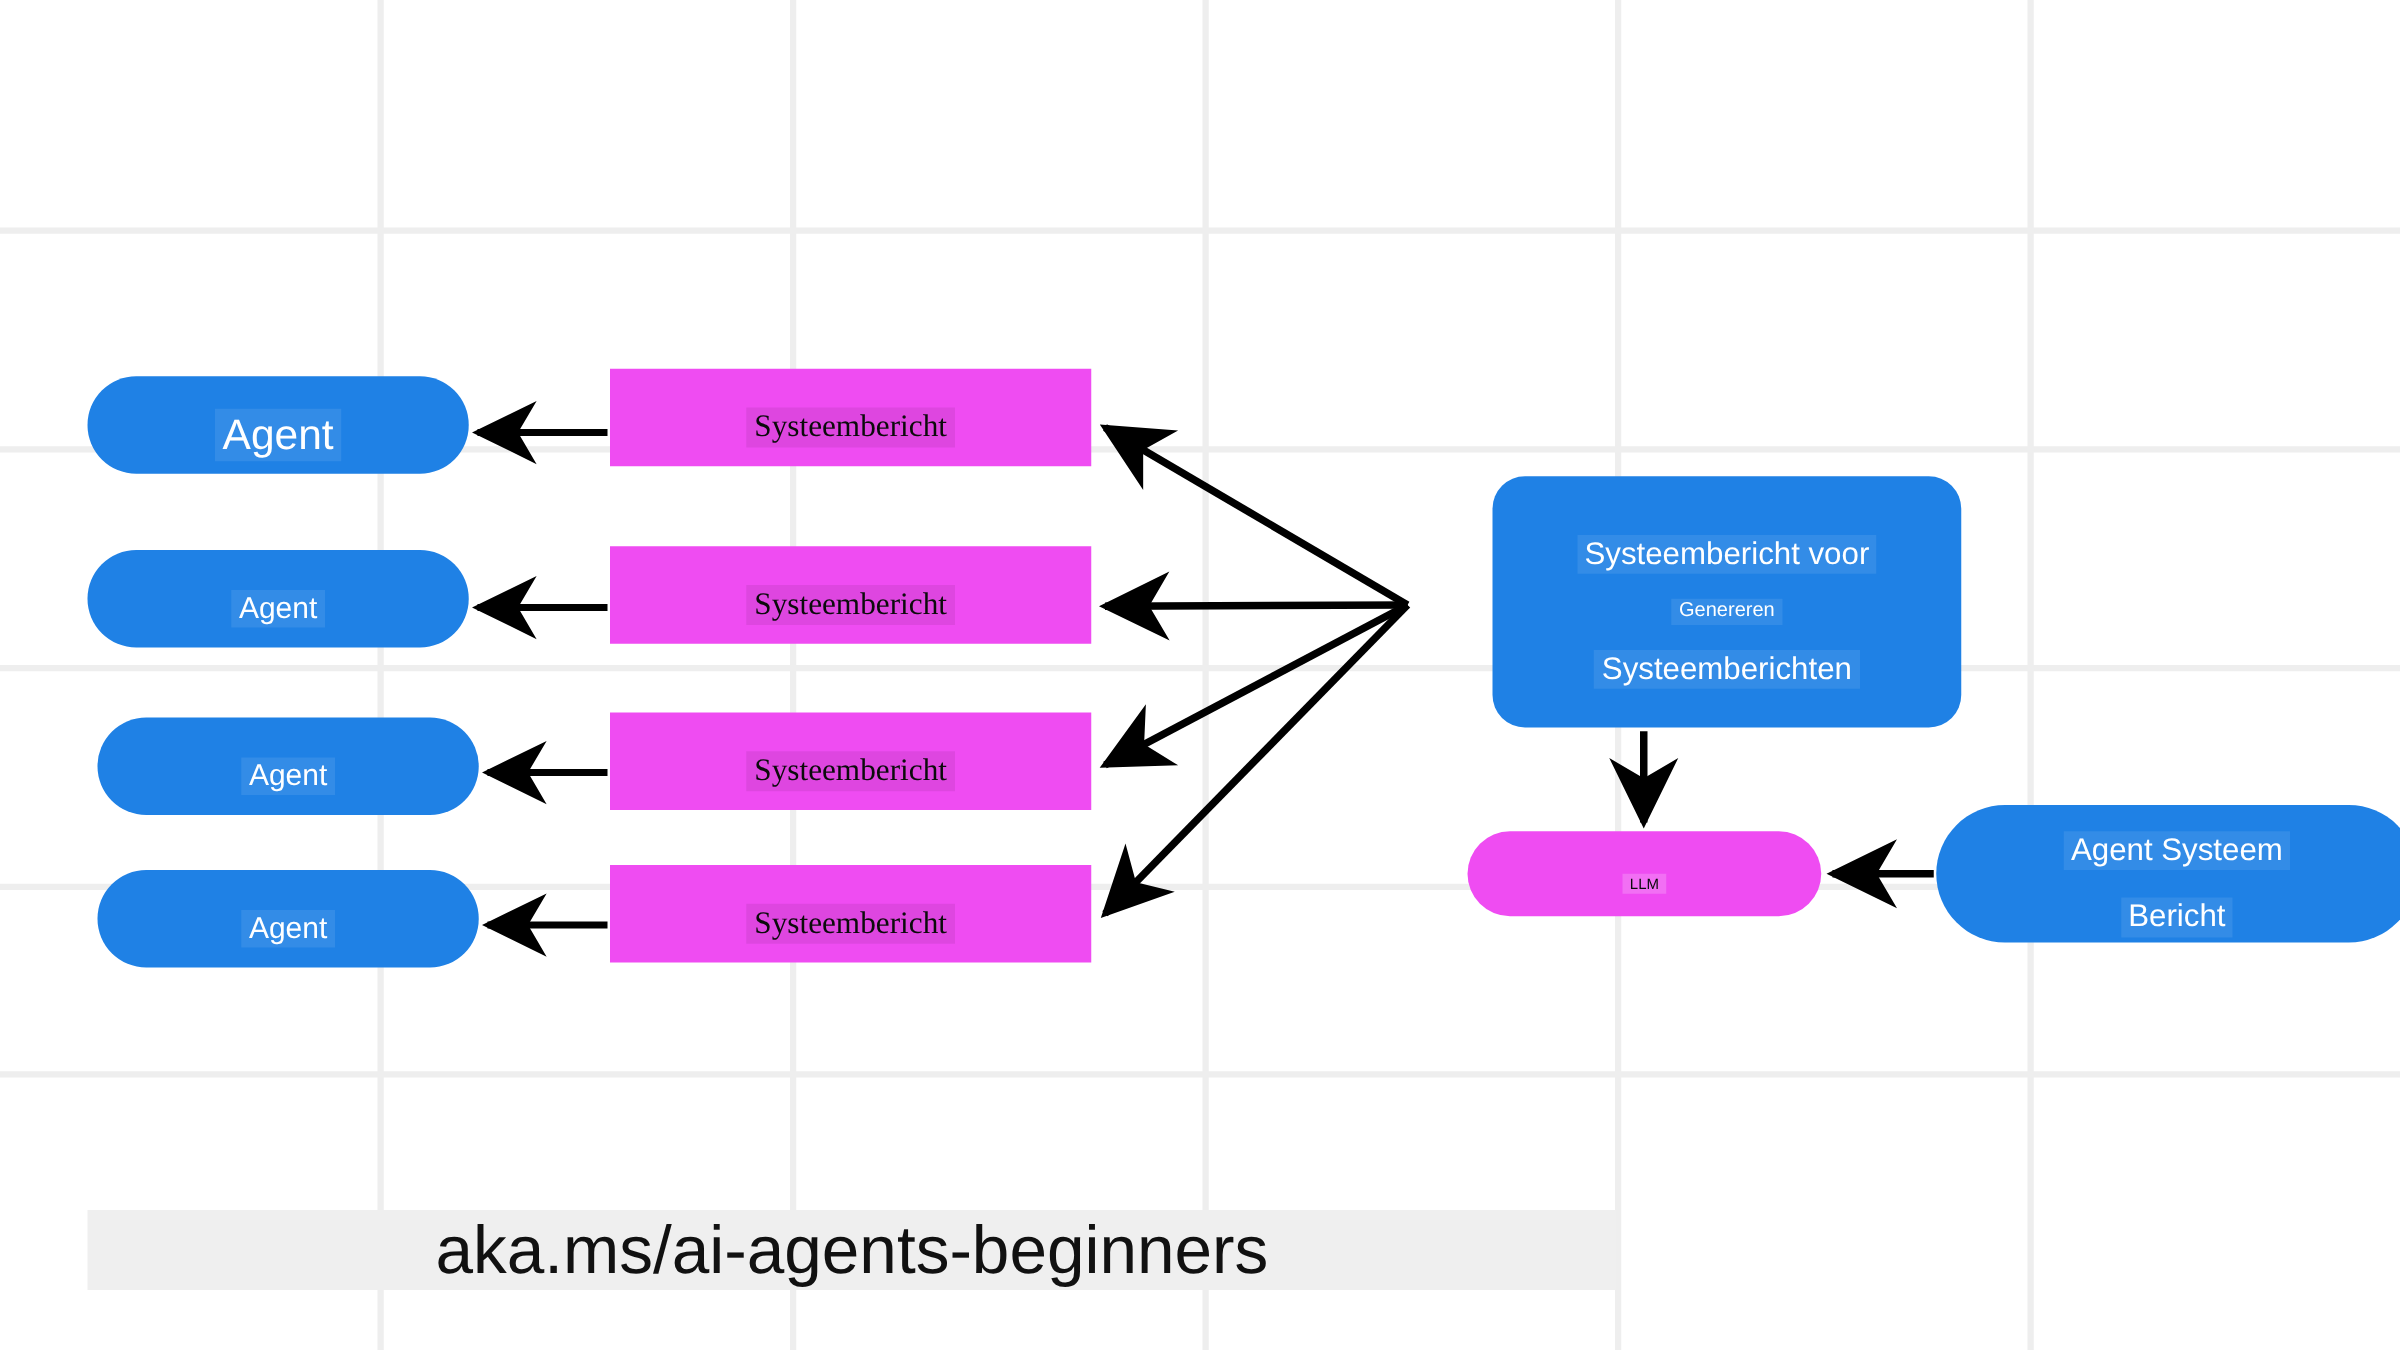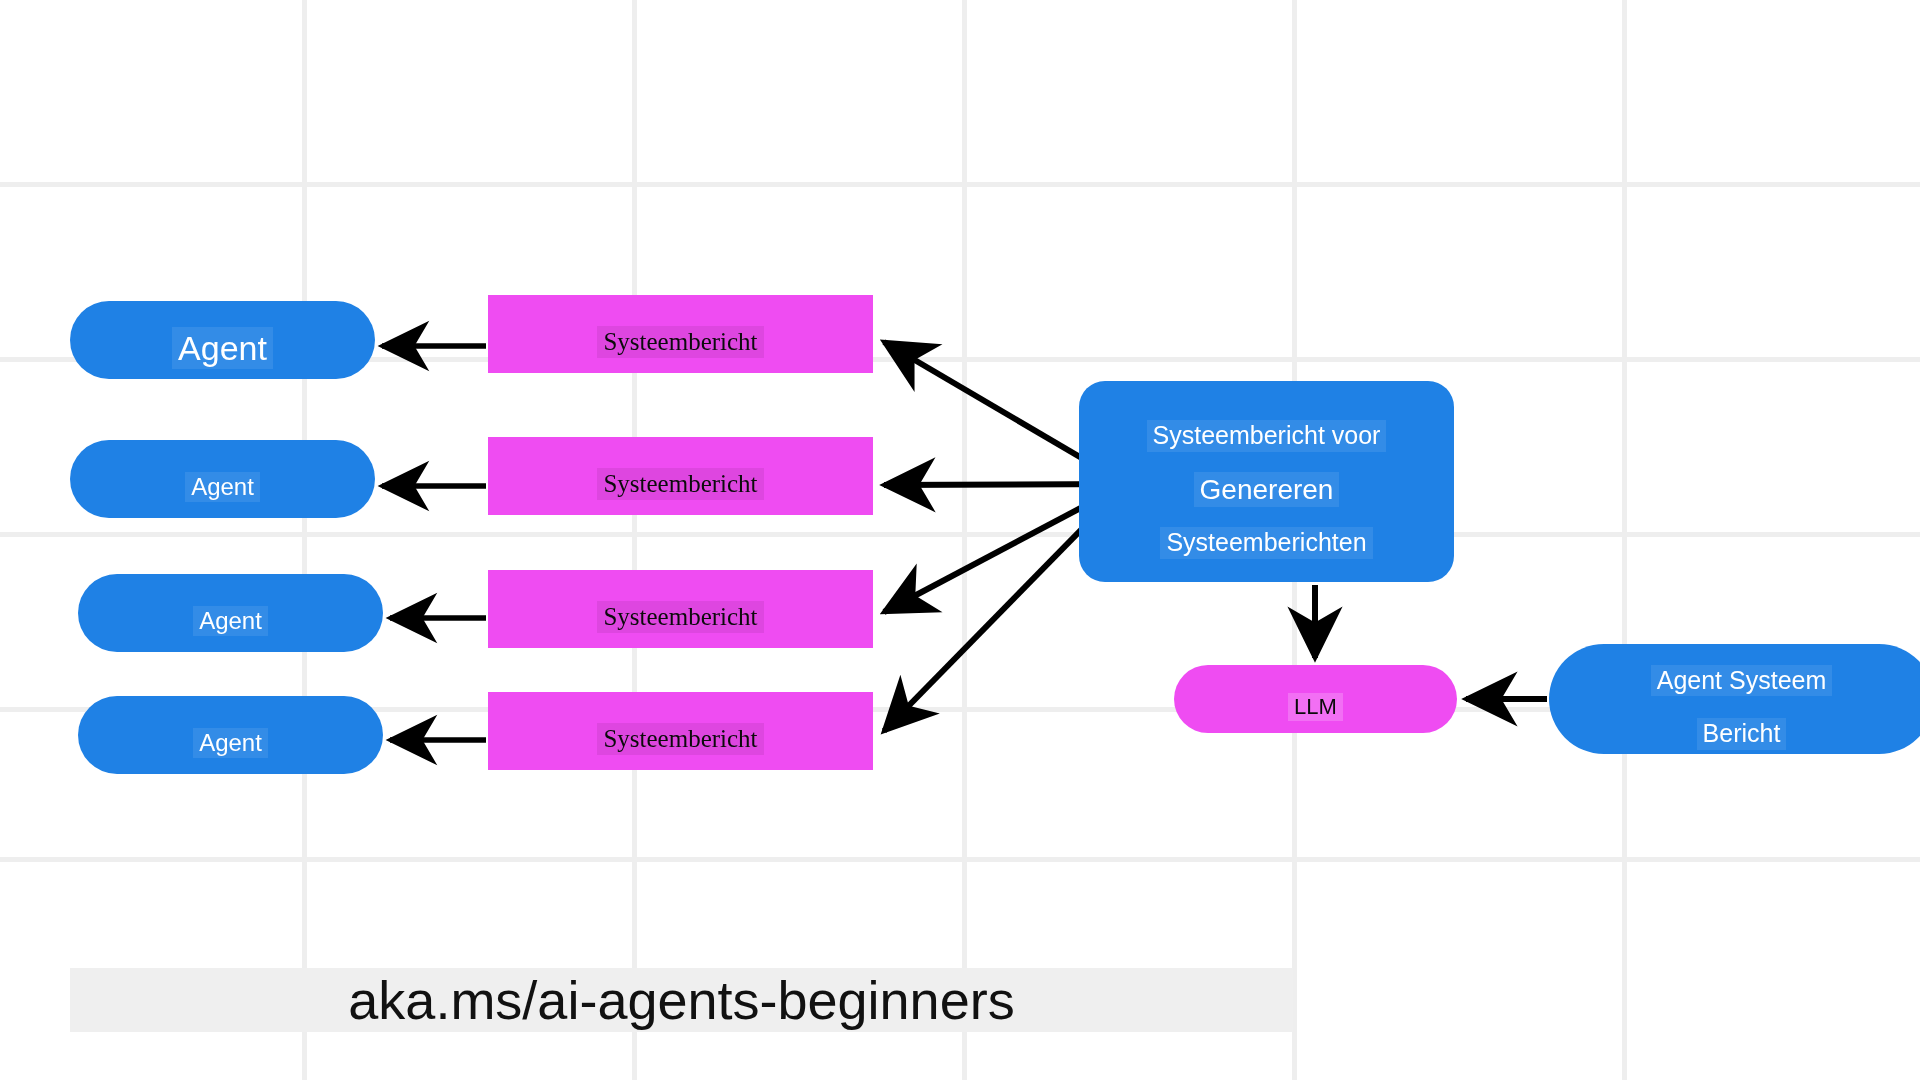--- a/index.html
+++ b/index.html
@@ -100,26 +100,26 @@
   #agent-1 { left: 70px;  top: 440px; width: 305px; height: 78px;  font-size: 24px; }
   #agent-2 { left: 78px;  top: 574px; width: 305px; height: 78px;  font-size: 24px; }
   #agent-3 { left: 78px;  top: 696px; width: 305px; height: 78px;  font-size: 24px; }
 
   #sysmsg-0 { left: 488px; top: 295px; width: 385px; height: 78px; font-size: 25px; }
   #sysmsg-1 { left: 488px; top: 437px; width: 385px; height: 78px; font-size: 25px; }
   #sysmsg-2 { left: 488px; top: 570px; width: 385px; height: 78px; font-size: 25px; }
   #sysmsg-3 { left: 488px; top: 692px; width: 385px; height: 78px; font-size: 25px; }
 
   #generator {
-    left: 1079px; top: 381px; width: 375px; height: 201px;
+    left: 1194px; top: 381px; width: 375px; height: 201px;
     font-size: 25px; gap: 4px;
   }
-  #generator .l2 { font-size: 28px; }
-
-  #llm { left: 1174px; top: 665px; width: 283px; height: 68px; font-size: 22px; }
+  #generator .l2 { font-size: 16px; }
+
+  #llm { left: 1174px; top: 665px; width: 283px; height: 68px; font-size: 12px; }
 
   #base-msg {
     left: 1549px; top: 644px; width: 385px; height: 110px;
     font-size: 25px; gap: 6px;
   }
 
   
   .banner {
     position: absolute;
     background: #efefef;

